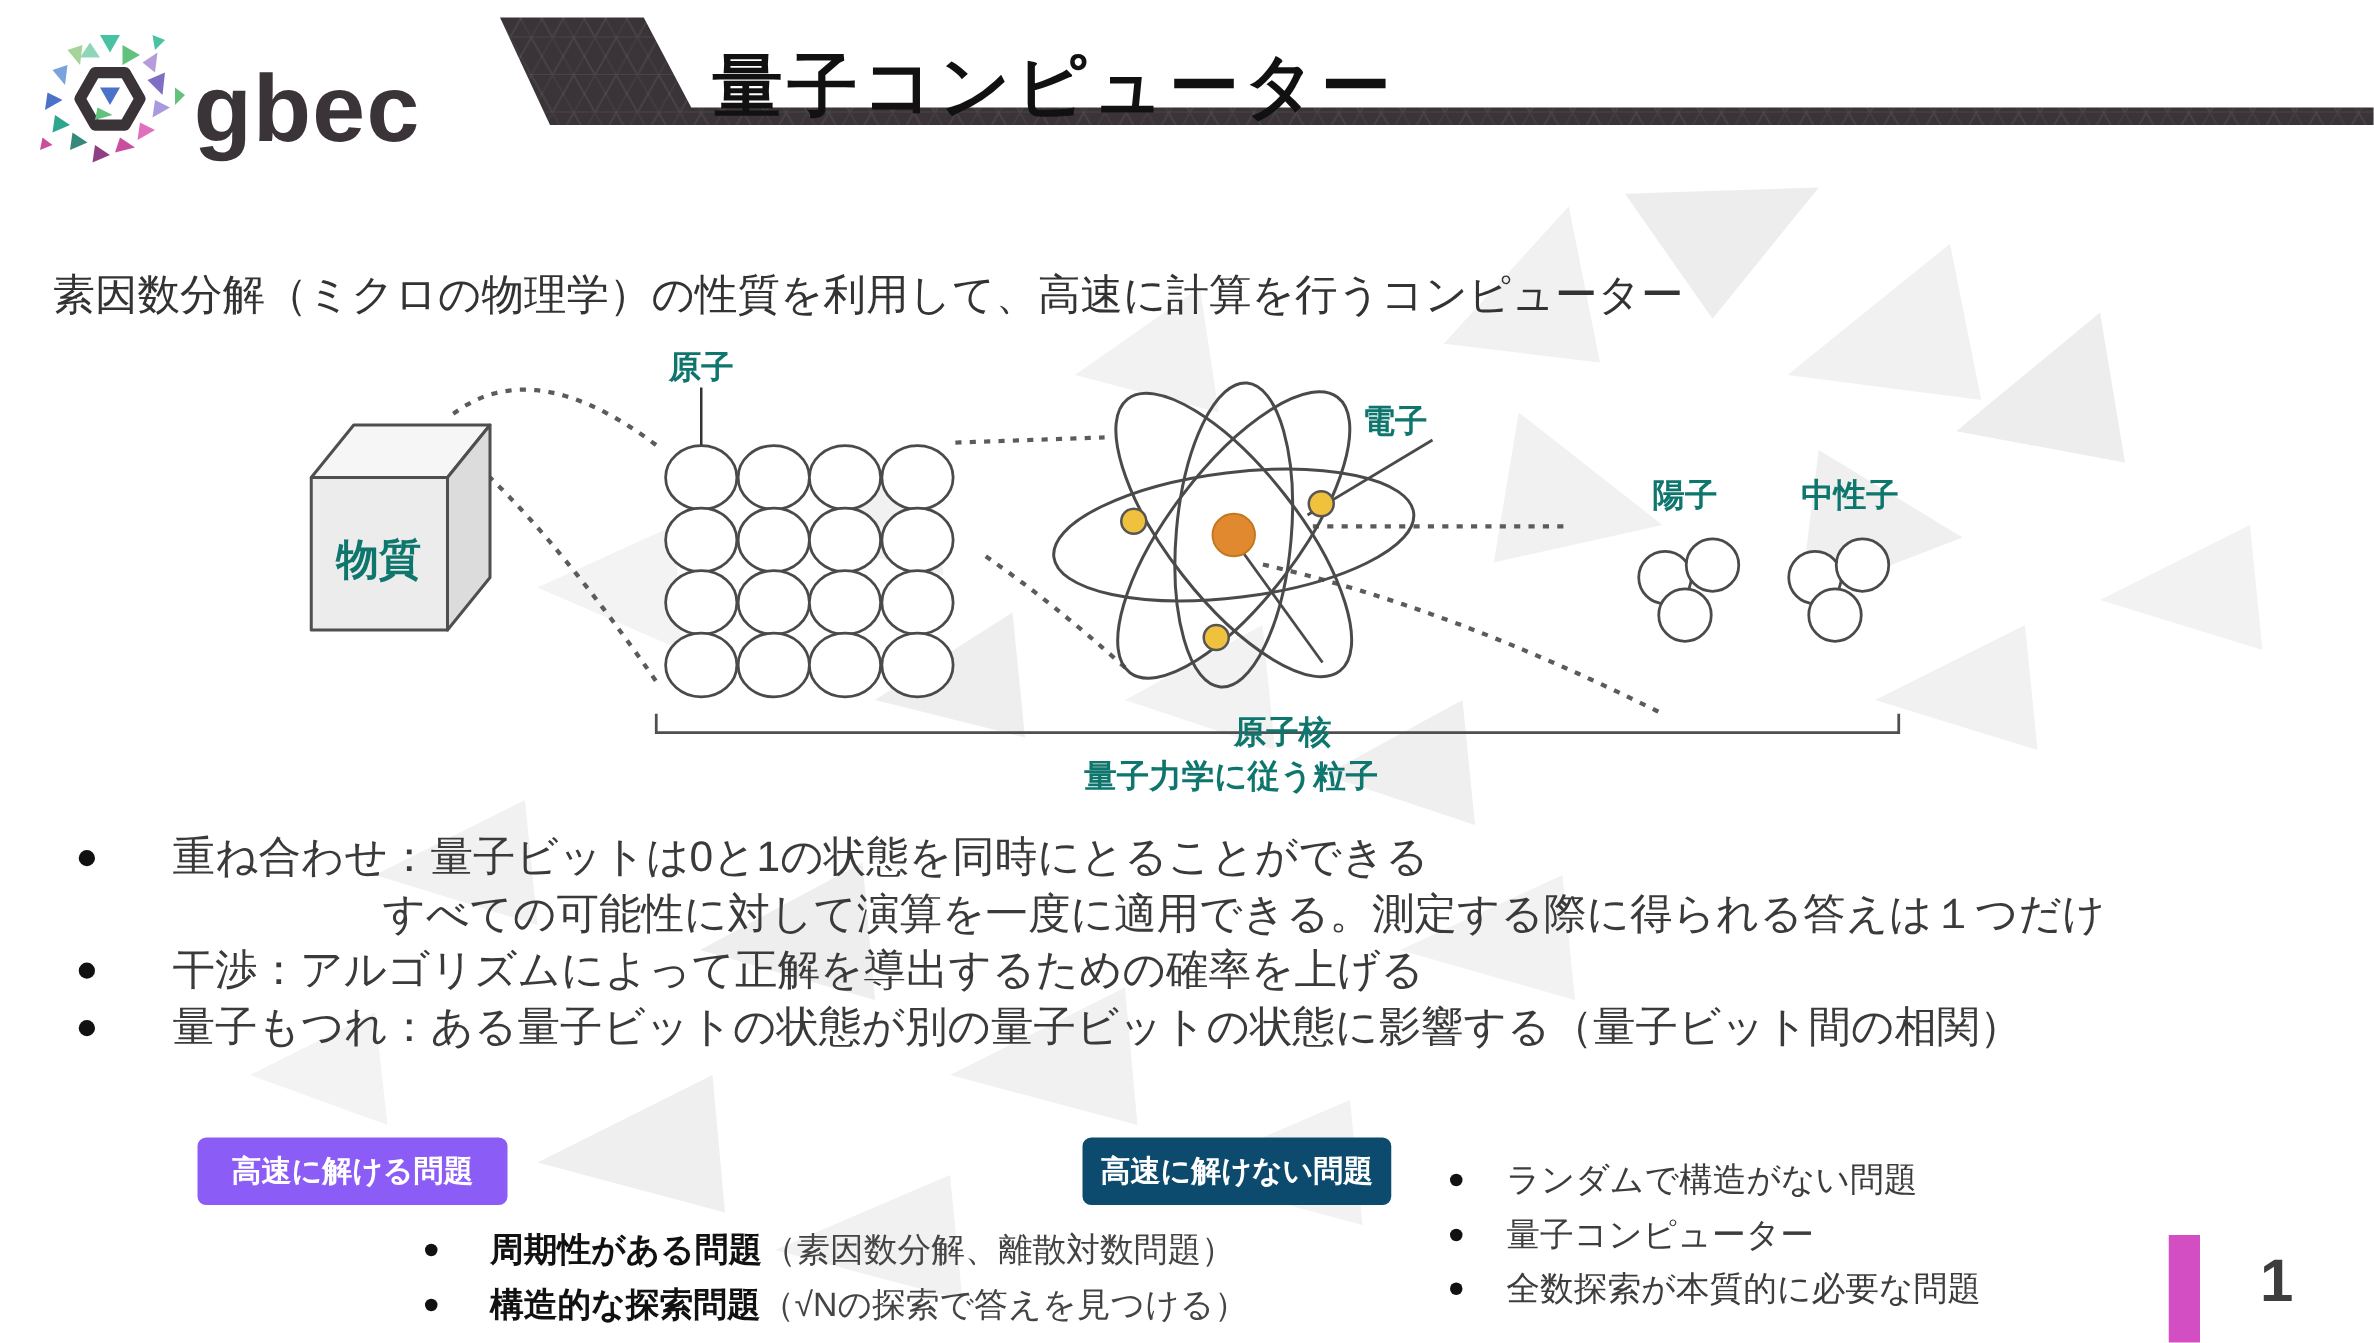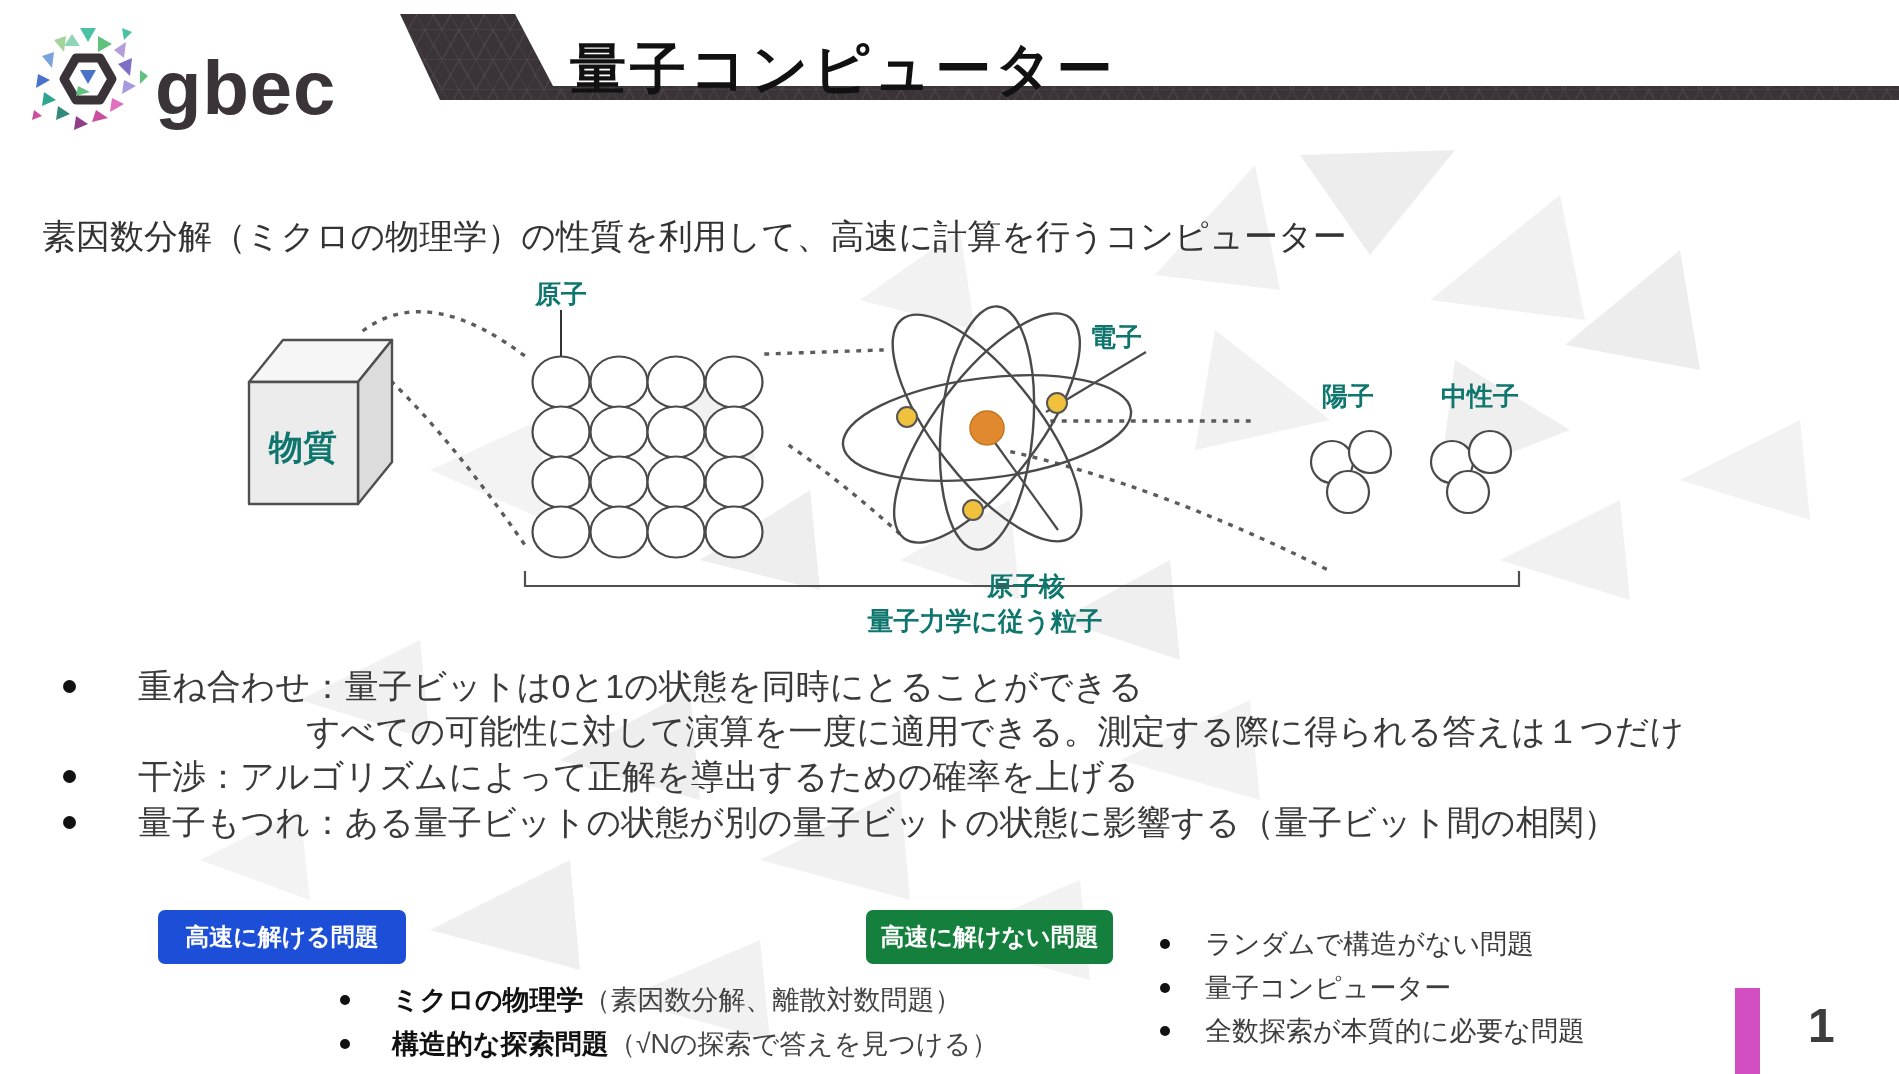--- a/index.html
+++ b/index.html
@@ -25,22 +25,22 @@
           color:#0f766e;font-size:26px;white-space:nowrap;}
   .dlabel.big{font-size:34px;}
   
   .mline{position:absolute;z-index:2;white-space:nowrap;font-size:34px;line-height:40px;color:#3a3a3a;}
   .bdot{position:absolute;z-index:2;width:13px;height:13px;border-radius:50%;background:#111;}
   .sdot{position:absolute;z-index:2;width:10px;height:10px;border-radius:50%;background:#111;}
   
   .badge{position:absolute;z-index:2;height:54px;border-radius:7px;display:flex;
          align-items:center;justify-content:center;color:#fff;font-weight:bold;font-size:24px;
          white-space:nowrap;}
-  .badge.blue{left:158px;top:910px;width:248px;background:#1d4ed8;}
-  .badge.red{left:866px;top:910px;width:247px;background:#15803d;}
+  .badge.blue{left:158px;top:910px;width:248px;background:#8b5cf6;}
+  .badge.red{left:866px;top:910px;width:247px;background:#0c4a6e;}
   
   .sline{position:absolute;z-index:2;white-space:nowrap;font-size:27px;line-height:34px;color:#3d3d3d;}
   .sline .b{font-weight:bold;color:#111;}
   .sline .n{color:#444;}
   
   .accent-bar{position:absolute;z-index:2;left:1735px;top:988px;width:25px;height:86px;background:#d44ec3;}
   .page-num{position:absolute;z-index:2;left:1808px;top:998px;font-size:48px;font-weight:bold;color:#3d3d3d;}
 </style>
 </head>
 <body>
@@ -190,21 +190,21 @@
 <div class="mline" style="left:138px;top:666px;">重ね合わせ：量子ビットは0と1の状態を同時にとることができる</div>
 <div class="mline" style="left:306px;top:711px;">すべての可能性に対して演算を一度に適用できる。測定する際に得られる答えは１つだけ</div>
 <span class="bdot" style="left:63px;top:770px;"></span>
 <div class="mline" style="left:138px;top:756px;">干渉：アルゴリズムによって正解を導出するための確率を上げる</div>
 <span class="bdot" style="left:63px;top:816px;"></span>
 <div class="mline" style="left:138px;top:802px;">量子もつれ：ある量子ビットの状態が別の量子ビットの状態に影響する（量子ビット間の相関）</div>
 
 <div class="badge blue">高速に解ける問題</div>
 <span class="sdot" style="left:340px;top:995px;"></span>
 <div class="sline" style="left:392px;top:983px;">
-  <span class="b">ミクロの物理学</span><span class="n">（素因数分解、離散対数問題）</span>
+  <span class="b">周期性がある問題</span><span class="n">（素因数分解、離散対数問題）</span>
 </div>
 <span class="sdot" style="left:340px;top:1039px;"></span>
 <div class="sline" style="left:392px;top:1027px;">
   <span class="b">構造的な探索問題</span><span class="n">（√Nの探索で答えを見つける）</span>
 </div>
 
 <div class="badge red">高速に解けない問題</div>
 <span class="sdot" style="left:1160px;top:939px;"></span>
 <div class="sline" style="left:1205px;top:927px;">ランダムで構造がない問題</div>
 <span class="sdot" style="left:1160px;top:983px;"></span>

